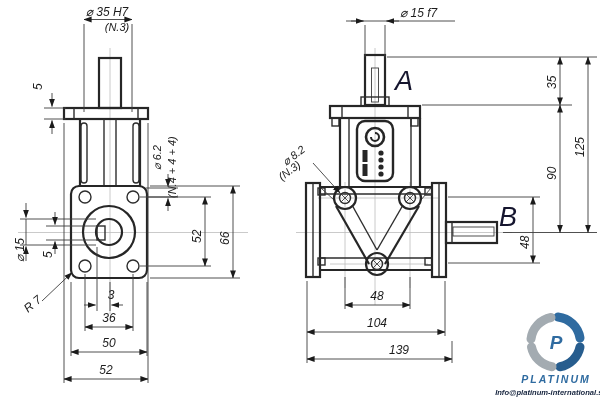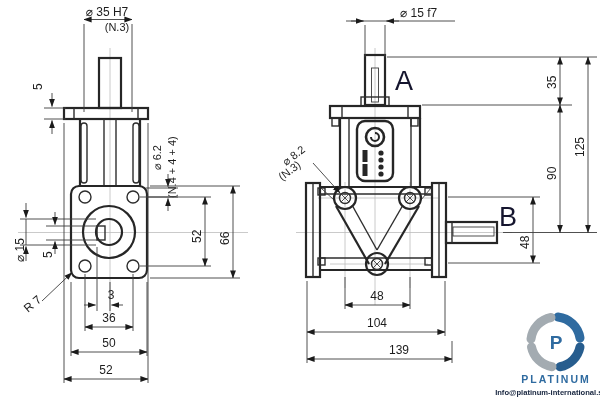--- a/index.html
+++ b/index.html
@@ -1,17 +1,17 @@
 <!DOCTYPE html>
 <html><head>
 <meta charset="utf-8">
 <style>
   html,body{margin:0;padding:0;background:#fff;}
   .frame{position:relative;width:600px;height:400px;background:#ffffff;overflow:hidden;
-         font-family:"Liberation Sans",sans-serif;}
+         font-family:"Liberation Sans",sans-serif;font-style:italic;}
   svg{display:block;}
   .thick{stroke:#262626;stroke-width:2.2;fill:none;}
   .med{stroke:#2d2d2d;stroke-width:1.4;fill:none;}
   .thin{stroke:#3c3c3c;stroke-width:0.9;fill:none;}
   .cl{stroke:#bcbcbc;stroke-width:0.8;fill:none;}
   .dim{font-size:12px;fill:#1c1c1c;}
   .note{font-size:11px;fill:#1c1c1c;}
   .big{font-size:27px;fill:#15152e;}
   .brand{font-size:10.5px;font-weight:bold;fill:#2f6ba0;letter-spacing:2px;}
   .email{font-size:7.6px;font-weight:bold;fill:#16243e;}

